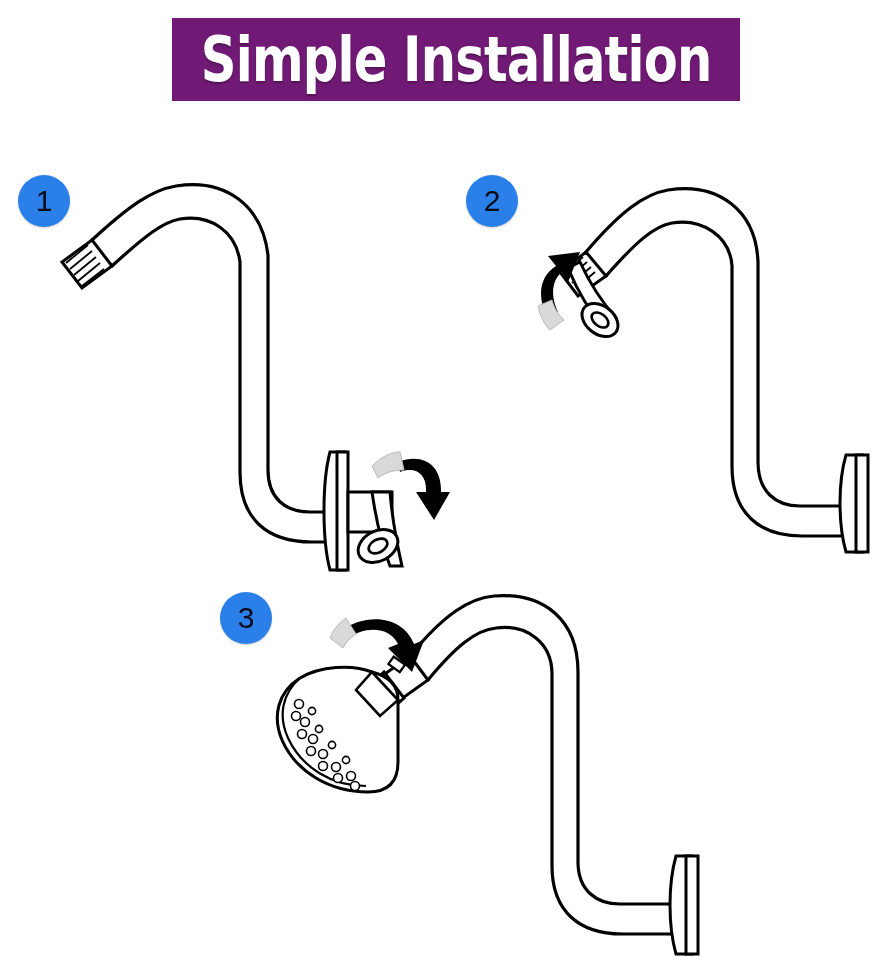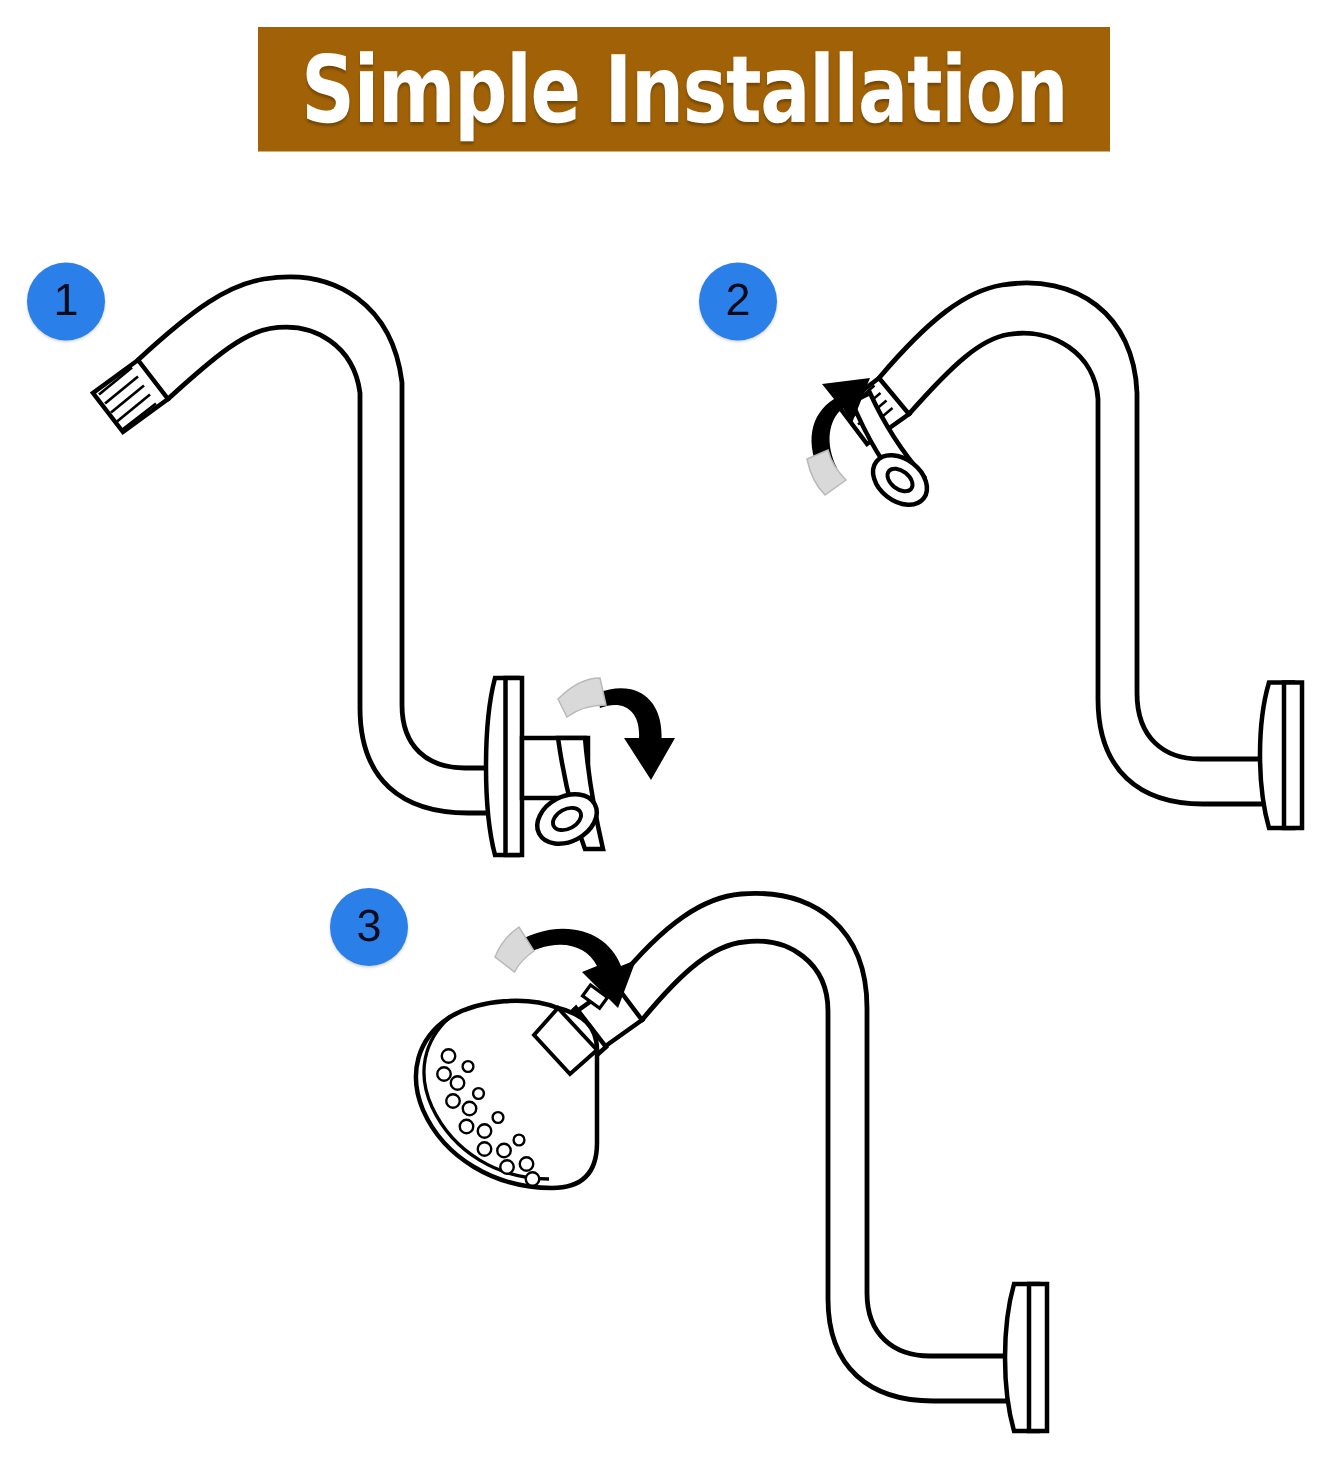--- a/index.html
+++ b/index.html
@@ -18,21 +18,21 @@
     overflow: hidden;
   }
 
   
   #title-banner {
     position: absolute;
     left: 172px;
     top: 18px;
     width: 568px;
     height: 83px;
-    background: #a16207;
+    background: #701a75;
     display: flex;
     align-items: center;
     justify-content: center;
   }
   #title-text {
     color: #ffffff;
     font-family: "DejaVu Sans", sans-serif;
     font-weight: bold;
     font-size: 62px;
     line-height: 62px;

